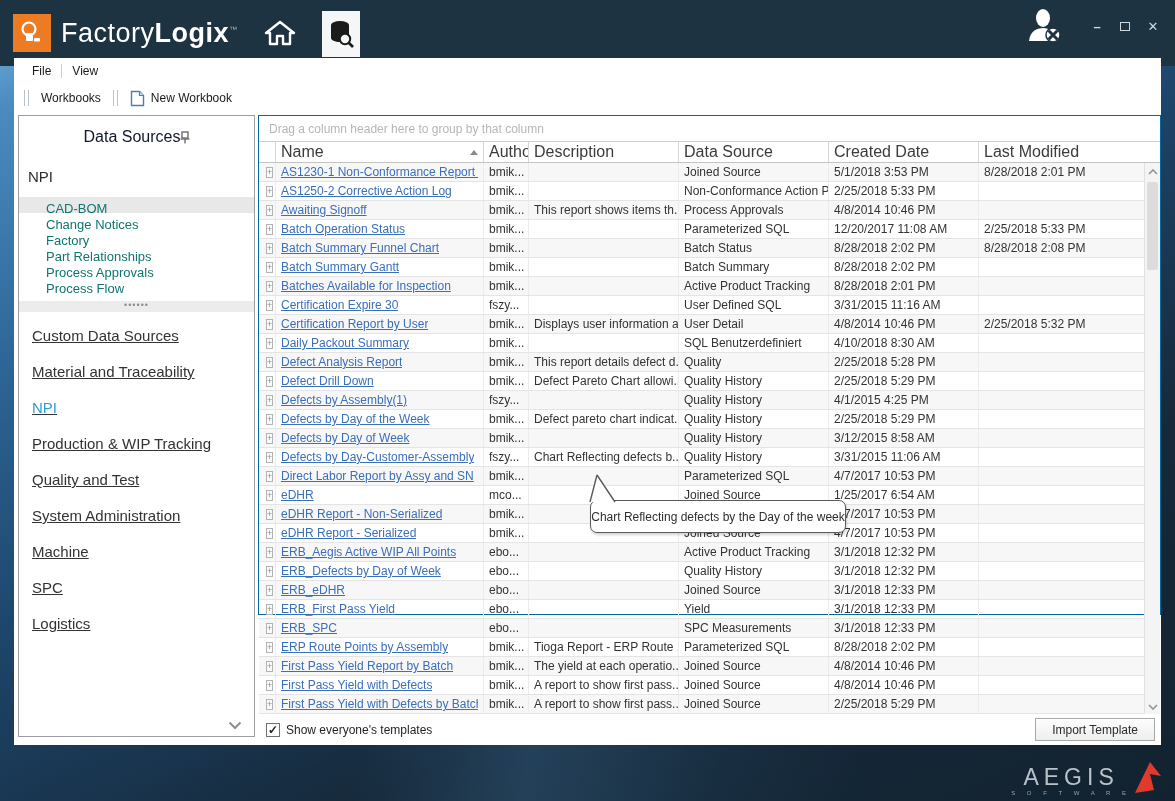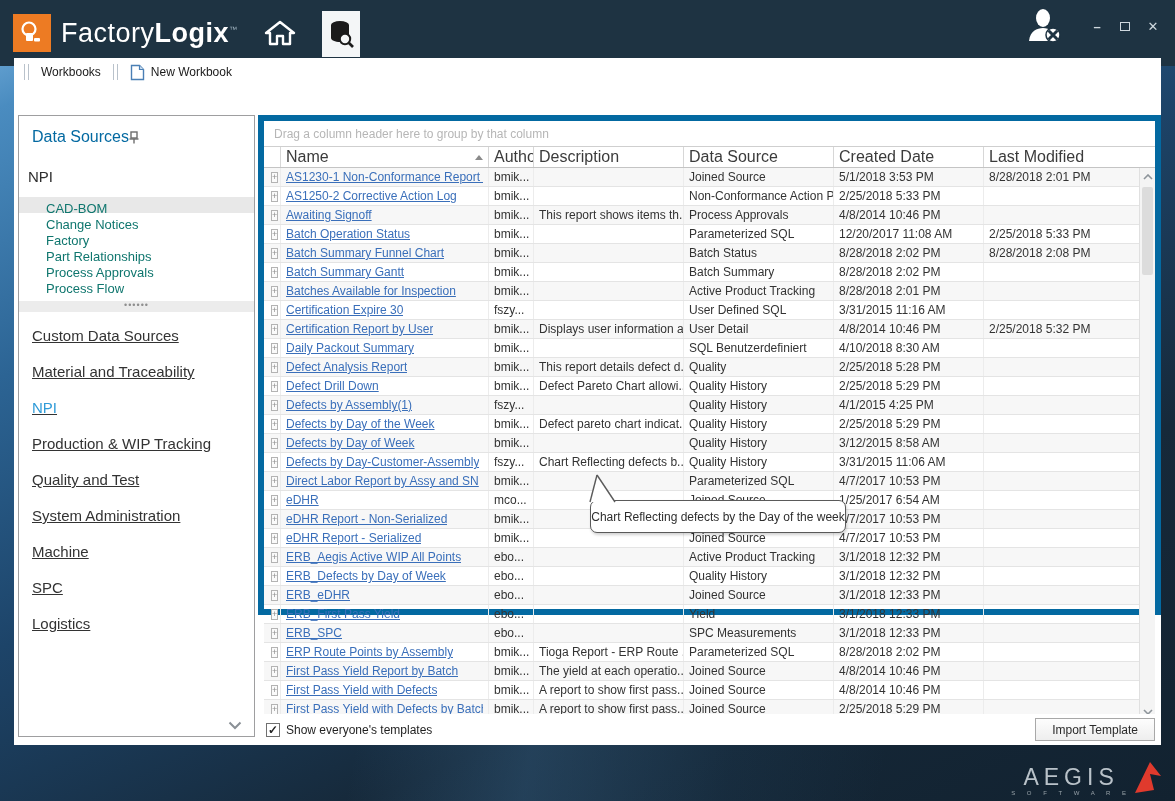--- a/index.html
+++ b/index.html
@@ -26,32 +26,32 @@
   
   .content { position:absolute; left:14px; top:58px; width:1147px; height:687px; background:#fff; }
   .menubar { height:26px; display:flex; align-items:center; padding-left:8px; }
   .menu-item { padding:3px 10px; color:#1a1a1a; font-size:12px; }
   .menu-sep { width:1px; height:14px; background:#c9ced3; }
   .toolbar { height:28px; display:flex; align-items:center; padding-left:4px; }
   .grip { width:5px; height:16px; border-left:1px solid #b9c2cb; border-right:1px solid #b9c2cb; margin:0 6px; }
   .toolbtn { display:flex; align-items:center; gap:6px; padding:2px 6px; color:#1a1a1a; font-size:12px; }
   
   .sidebar { position:absolute; left:4px; top:57px; width:237px; height:622px; border:1px solid #9e9ea0; background:#fff; }
-  .sb-title { display:flex; align-items:center; justify-content:flex-start; padding:12px 12px 0 13px; font-size:16px; color:#0369a1; }
+  .sb-title { display:flex; align-items:center; justify-content:center; padding:12px 12px 0 13px; font-size:16px; color:#0f172a; }
   .sb-section { padding:22px 0 0 9px; font-size:15px; color:#2e2e2e; }
   .sb-items { margin-top:12px; }
   .sb-item { height:16px; line-height:24px; padding-left:27px; font-size:13px; color:#0f766e; cursor:default; }
   .sb-item.selected { background:#e8e8e8; }
   .sb-splitter { height:11px; background:#ececec; margin-top:8px; text-align:center; color:#8f8f8f; font-size:9px; line-height:9px; letter-spacing:1px; }
   .sb-cats { margin-top:6px;text-decoration:underline; }
   .sb-cat { height:36px; line-height:36px; padding-left:13px; font-size:15px; color:#333; cursor:default; }
   .sb-cat.active { color:#2f9bd8; }
   .sb-chevron { position:absolute; right:12px; bottom:6px; color:#8a9096; }
   
-  .gridwrap { position:absolute; left:244px; top:57px; width:903px; height:500px; border:6px solid #0369a1; background:#fff; }
+  .gridwrap { position:absolute; left:244px; top:57px; width:903px; height:500px; border:1px solid #0369a1; background:#fff; }
   .group-panel { height:26px; line-height:26px; padding-left:10px; color:#b6b6b6; font-size:12px; border-bottom:1px solid #cfcfcf; }
   .gridcols { display:grid; grid-template-columns:17px 208px 45px 150px 150px 150px 1fr; }
   .ghead { height:21px; border-bottom:1px solid #c4c4c4; }
   .ghead .hcell { display:flex; align-items:center; padding:0 5px; border-right:1px solid #d7d7d7; font-size:16px; color:#3b3b3b; overflow:hidden; white-space:nowrap; }
   .hcell.first { border-right:1px solid #d7d7d7; }
   .sortglyph { margin-left:auto; width:0; height:0; border-left:4px solid transparent; border-right:4px solid transparent; border-bottom:5px solid #8a8a8a; }
   .gbody { position:relative; }
   .grow { height:19px; border-bottom:1px solid #e4e4e4; }
   .grow:nth-child(odd){ background:#f7f7f7; }
   .gcell { padding:0 5px; border-right:1px solid #ececec; overflow:hidden; white-space:nowrap; display:flex; align-items:center; font-size:12px; color:#333; }
@@ -115,20 +115,25 @@
       <div class="winbtn max">
           <span></span>
         </div>
       <div class="winbtn">✕</div>
     </div>
   </div>
 </div>
 
 <div class="content">
 
+  <div class="menubar">
+    <div class="menu-item">File</div>
+    <div class="menu-sep"></div>
+    <div class="menu-item">View</div>
+  </div>
 
   <div class="toolbar">
     <div class="grip"></div>
     <div class="toolbtn">
         <span>Workbooks</span>
       </div>
     <div class="grip"></div>
     <div class="toolbtn">
       <svg width="15" height="17" viewBox="0 0 15 17">
         <path d="M1.5 1.5 h8 l4 4 v10 h-12 Z" fill="#fff" stroke="#4a7fb5" stroke-width="1.4"></path>

